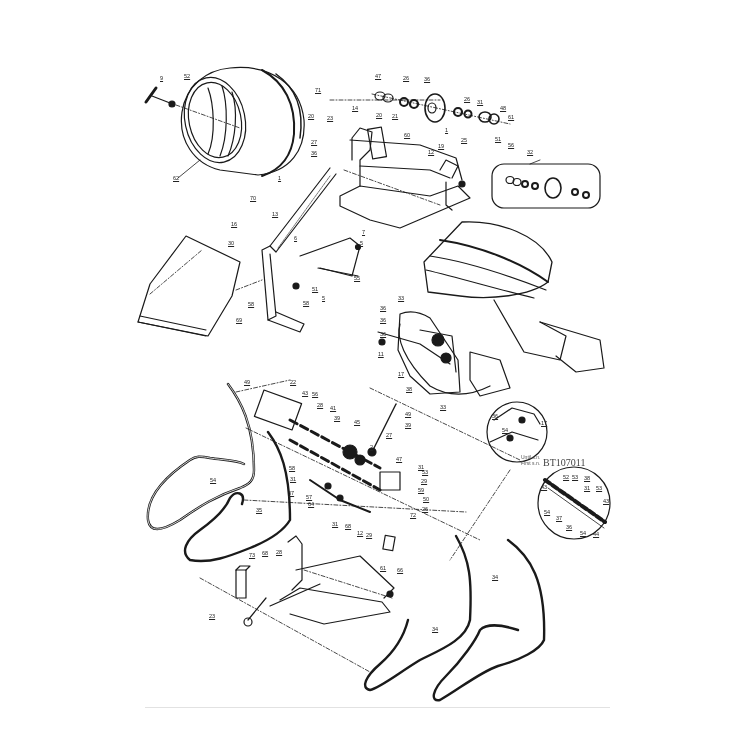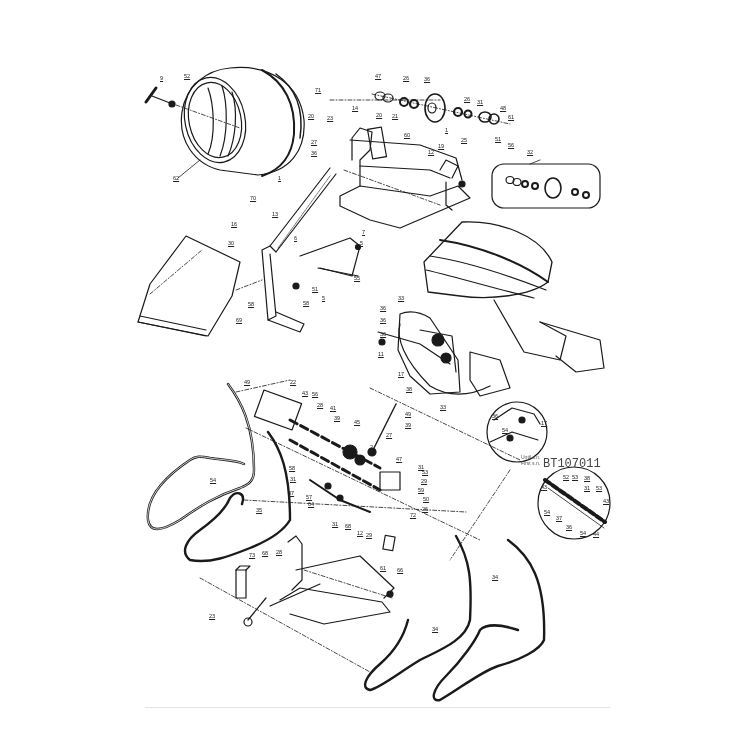--- a/index.html
+++ b/index.html
@@ -1,20 +1,20 @@
 <!DOCTYPE html>
 <html><head>
 <meta charset="utf-8">
 <style>
   html,body{margin:0;padding:0;background:#ffffff;}
   body{width:750px;height:750px;position:relative;overflow:hidden;font-family:"Liberation Sans",sans-serif;}
   #diagram{position:absolute;left:0;top:0;width:750px;height:750px;}
   .lbl{position:absolute;font-size:5.5px;color:#222;text-decoration:underline;font-family:"Liberation Sans",sans-serif;white-space:nowrap;line-height:1;}
   .note{position:absolute;font-size:5px;color:#555;font-family:"Liberation Sans",sans-serif;line-height:1.25;white-space:nowrap;}
-  .serial{position:absolute;font-size:12px;color:#444;font-family:Liberation Mono, monospace;white-space:nowrap;}
+  .serial{position:absolute;font-size:10px;color:#444;font-family:Liberation Serif, serif;white-space:nowrap;}
   .footer-rule{position:absolute;left:145px;top:707px;width:465px;height:1px;background:#e2e2e2;}
 </style>
 </head>
 <body>
 
 <svg id="diagram" width="750" height="750" viewBox="0 0 750 750" xmlns="http://www.w3.org/2000/svg">
   <g fill="none" stroke="#1a1a1a" stroke-width="1.2" stroke-linecap="round" stroke-linejoin="round">
 
     <g>
       <path d="M230,68 C270,64 300,84 304,120 C306,150 290,172 258,175 L220,170 C194,164 178,140 182,112 C186,86 206,70 230,68 Z"></path>

